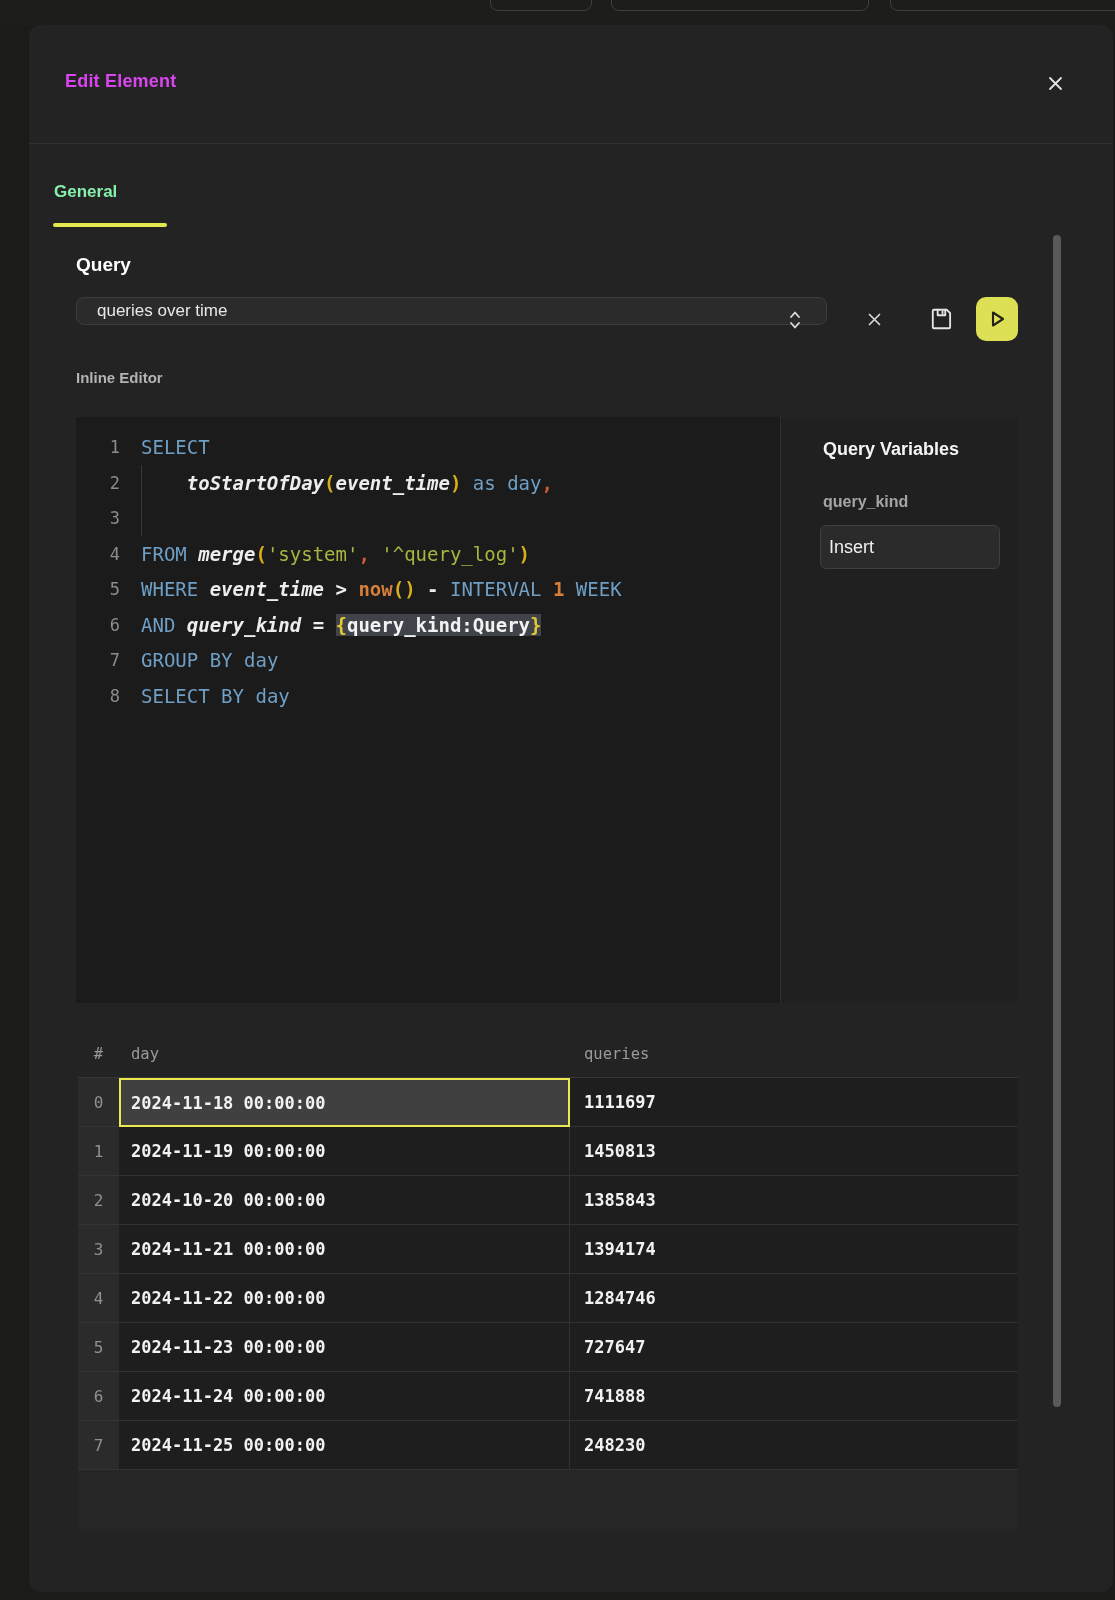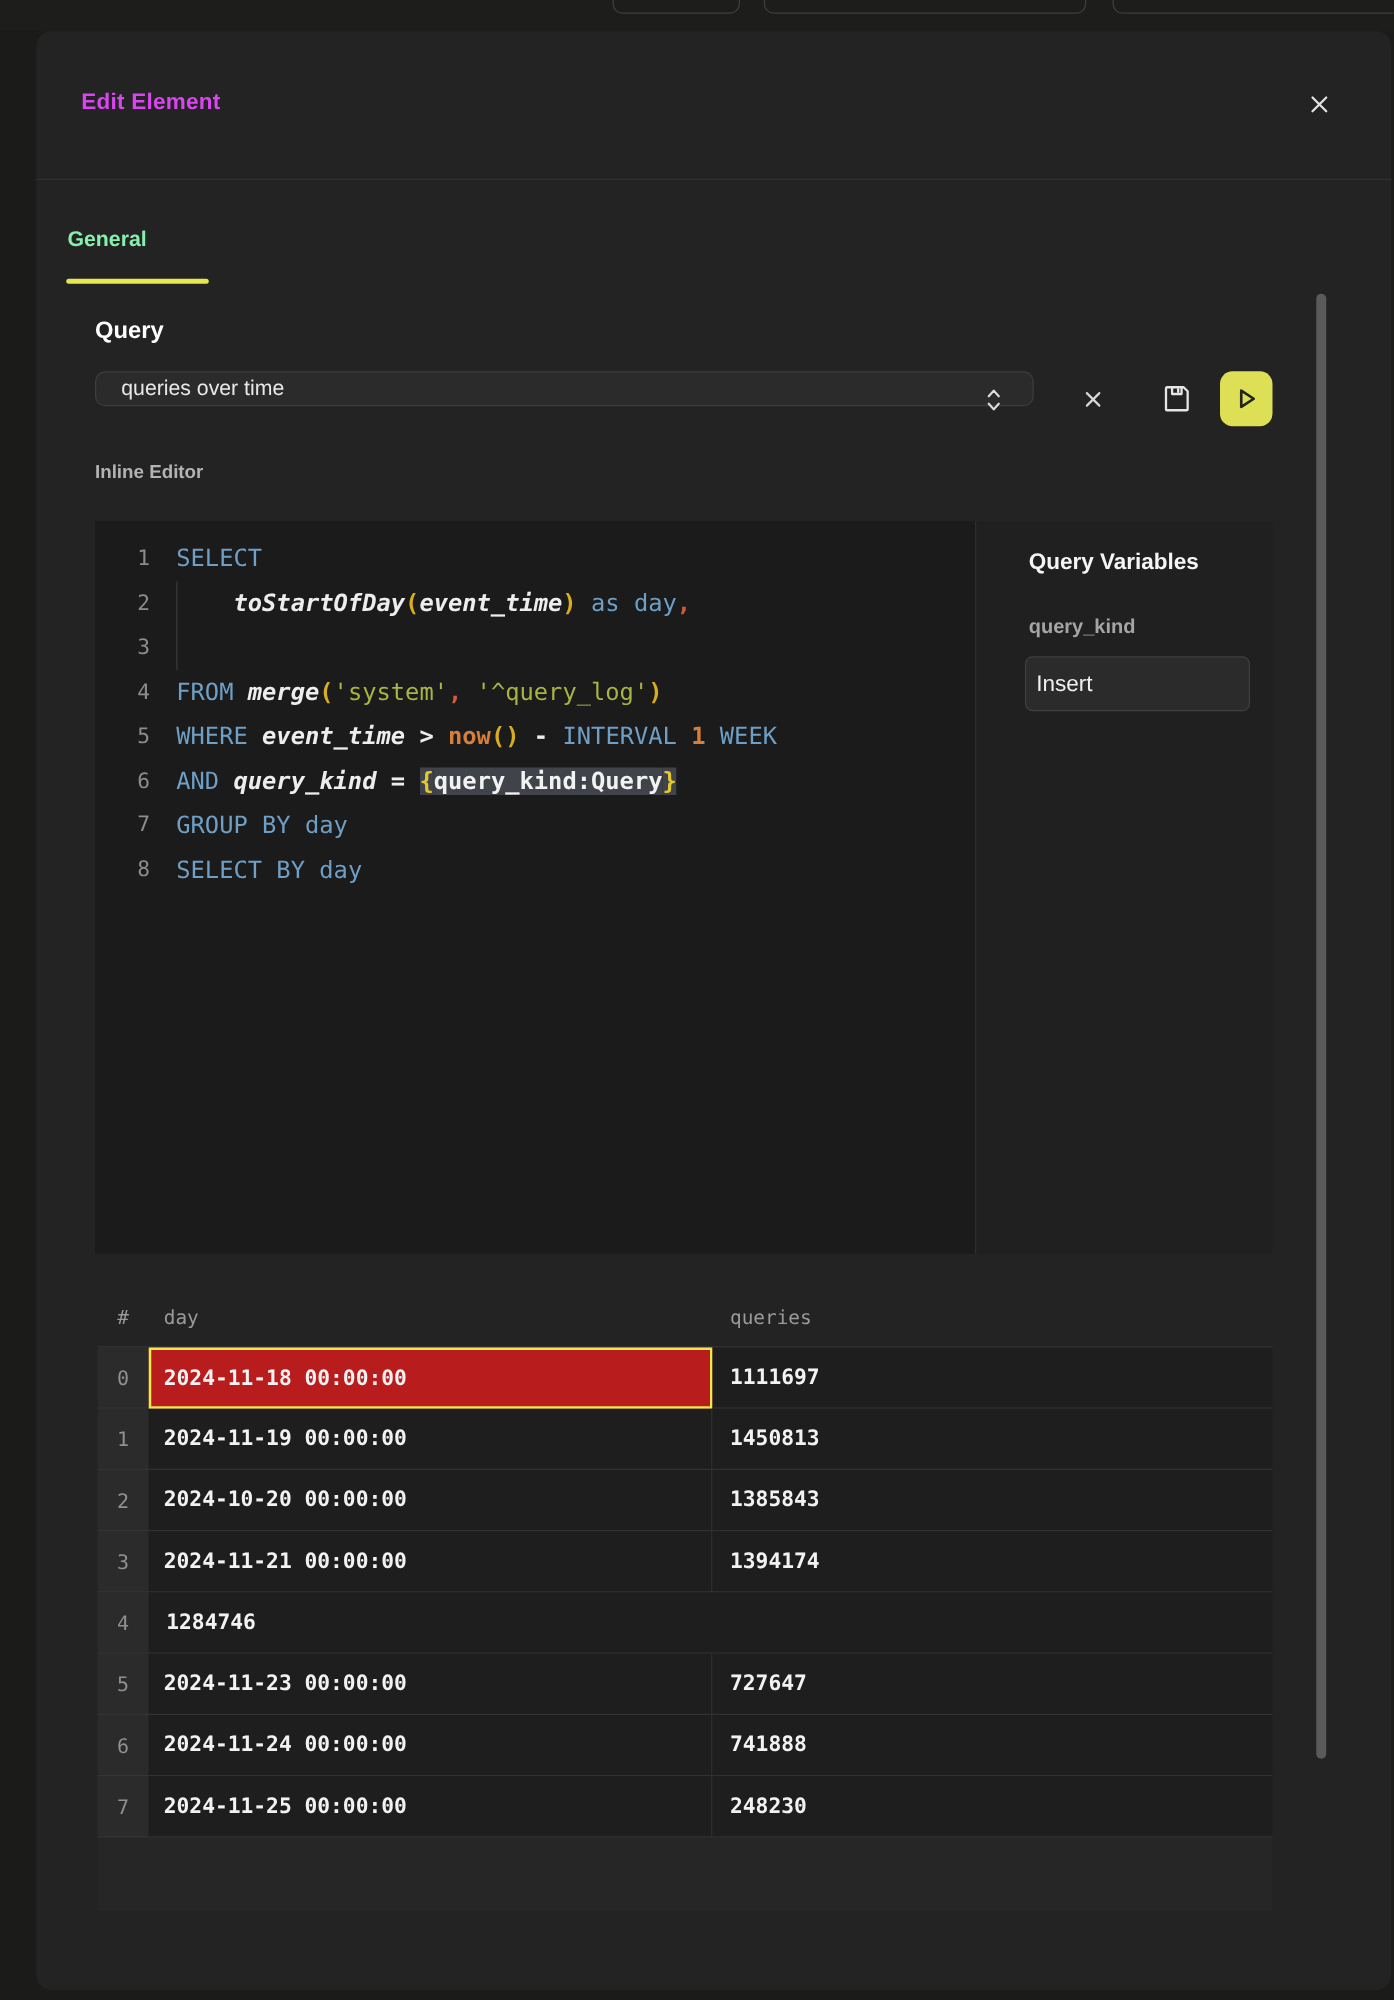--- a/index.html
+++ b/index.html
@@ -79,21 +79,21 @@
   #results { position:absolute; left:49px; top:1005px; width:940px; font-family:"DejaVu Sans Mono", monospace; }
   .t-head { display:flex; height:48px; border-bottom:1px solid #363636; }
   .t-head .c { display:flex; align-items:center; color:#9a9a9a; font-size:15.5px; }
   .t-row { display:flex; height:49px; }
   .c-idx { flex:0 0 41px; display:flex; align-items:center; justify-content:center; }
   .c-day { flex:0 0 451px; display:flex; align-items:center; padding-left:12px; }
   .c-q   { flex:1 1 auto; display:flex; align-items:center; padding-left:14px; }
   .t-row .c-idx { background:#2b2b2c; color:#909090; font-size:16px; border-bottom:1px solid #343435; }
   .t-row .c-day, .t-row .c-q { background:#1e1e1f; color:#f2f2f2; font-size:17px; font-weight:700; border-bottom:1px solid #323233; }
   .t-row .c-day { border-right:1px solid #323233; }
-  .t-row .c-day.selected { border:2px solid #ece94f; background:#b91c1c; padding-left:10px; }
+  .t-row .c-day.selected { border:2px solid #ece94f; background:#404040; padding-left:10px; }
   #table-footer { height:59px; background:#262627; }
 
   
   #scroll-thumb { position:absolute; left:1024px; top:210px; width:8px; height:1172px; background:#5a5a5a; border-radius:4px; }
 </style>
 </head>
 <body>
 
 <div id="screen">
 
@@ -219,20 +219,21 @@
             <div class="c-day">2024-10-20 00:00:00</div>
             <div class="c-q">1385843</div>
           </div>
           <div class="t-row">
             <div class="c-idx">3</div>
             <div class="c-day">2024-11-21 00:00:00</div>
             <div class="c-q">1394174</div>
           </div>
           <div class="t-row">
             <div class="c-idx">4</div>
+            <div class="c-day">2024-11-22 00:00:00</div>
             <div class="c-q">1284746</div>
           </div>
           <div class="t-row">
             <div class="c-idx">5</div>
             <div class="c-day">2024-11-23 00:00:00</div>
             <div class="c-q">727647</div>
           </div>
           <div class="t-row">
             <div class="c-idx">6</div>
             <div class="c-day">2024-11-24 00:00:00</div>

